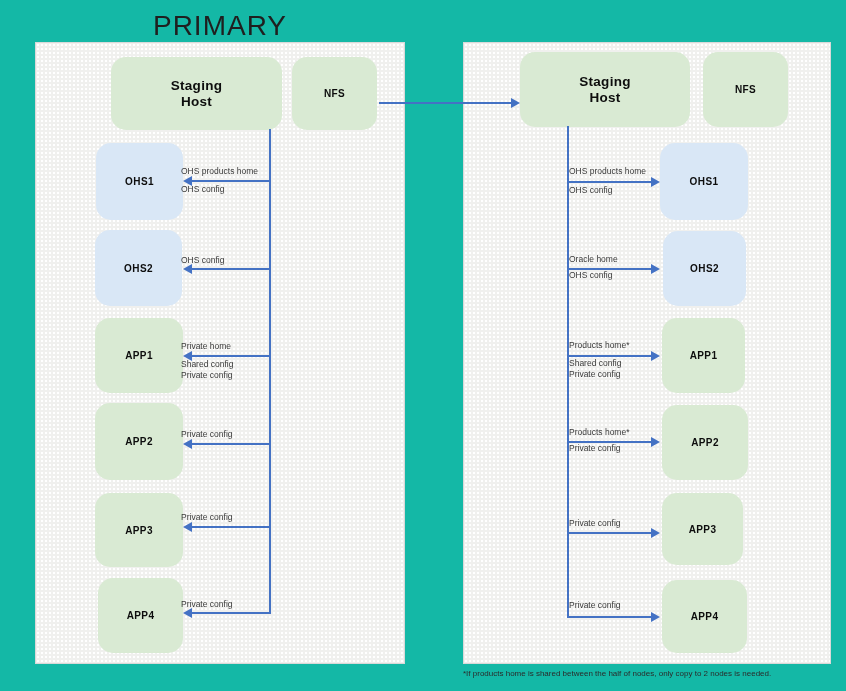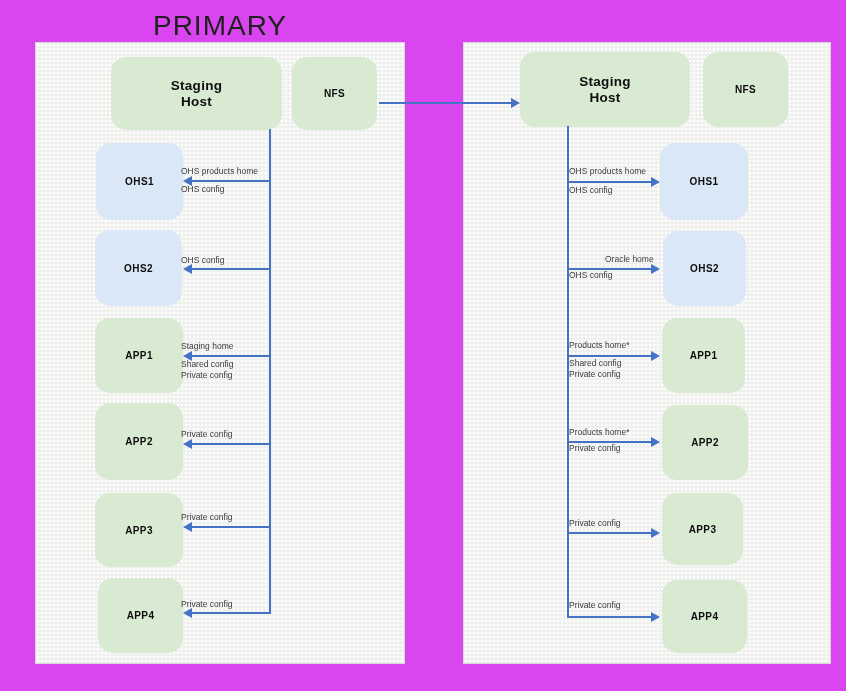--- a/index.html
+++ b/index.html
@@ -4,21 +4,21 @@
 <style>
   :root{
     --arrow:#4472c4;
     --green:#d9ead3;
     --blue:#d9e7f6;
     --panel-bg:#f0f0ee;
     --panel-border:#d9d9d9;
   }
   html,body{margin:0;padding:0;background:#ffffff;}
   .canvas{
-    position:relative;width:846px;height:691px;background:#d946ef;
+    position:relative;width:846px;height:691px;background:#14b8a6;
     font-family:"Liberation Sans",sans-serif;overflow:hidden;
   }
   .title{
     position:absolute;top:8px;height:36px;line-height:36px;
     font-size:28px;font-weight:400;letter-spacing:1px;color:#1f1f1f;text-align:center;
   }
   .panel{
     position:absolute;top:42px;height:622px;
     background-color:var(--panel-bg);
     background-image:radial-gradient(#ffffff 0.9px, transparent 0.9px);
@@ -108,21 +108,21 @@
 
   <div class="arrow-left" style="left:183px;top:522px;"></div>
   <div class="hline" style="left:190px;top:526px;width:80px;"></div>
 
   <div class="arrow-left" style="left:183px;top:608px;"></div>
   <div class="hline" style="left:190px;top:612px;width:80px;"></div>
 
   <div class="edge-label" style="left:181px;top:166px;">OHS products home</div>
   <div class="edge-label" style="left:181px;top:184px;">OHS config</div>
   <div class="edge-label" style="left:181px;top:255px;">OHS config</div>
-  <div class="edge-label" style="left:181px;top:341px;">Staging home</div>
+  <div class="edge-label" style="left:181px;top:341px;">Private home</div>
   <div class="edge-label" style="left:181px;top:359px;">Shared  config</div>
   <div class="edge-label" style="left:181px;top:370px;">Private config</div>
   <div class="edge-label" style="left:181px;top:429px;">Private config</div>
   <div class="edge-label" style="left:181px;top:512px;">Private config</div>
   <div class="edge-label" style="left:181px;top:599px;">Private config</div>
 
   <div class="hline" style="left:379px;top:102px;width:134px;"></div>
   <div class="arrow-right" style="left:511px;top:98px;"></div>
 
   <div class="box green" style="left:520px;top:52px;width:170px;height:75px;">
@@ -166,24 +166,25 @@
   <div class="arrow-right" style="left:651px;top:437px;"></div>
 
   <div class="hline" style="left:568px;top:532px;width:84px;"></div>
   <div class="arrow-right" style="left:651px;top:528px;"></div>
 
   <div class="hline" style="left:568px;top:616px;width:84px;"></div>
   <div class="arrow-right" style="left:651px;top:612px;"></div>
 
   <div class="edge-label" style="left:569px;top:166px;">OHS products home</div>
   <div class="edge-label" style="left:569px;top:185px;">OHS config</div>
-  <div class="edge-label" style="left:569px;top:254px;padding-left:36px;">Oracle home</div>
+  <div class="edge-label" style="left:569px;top:254px;">Oracle home</div>
   <div class="edge-label" style="left:569px;top:270px;">OHS config</div>
   <div class="edge-label" style="left:569px;top:340px;">Products home*</div>
   <div class="edge-label" style="left:569px;top:358px;">Shared  config</div>
   <div class="edge-label" style="left:569px;top:369px;">Private config</div>
   <div class="edge-label" style="left:569px;top:427px;">Products home*</div>
   <div class="edge-label" style="left:569px;top:443px;">Private config</div>
   <div class="edge-label" style="left:569px;top:518px;">Private config</div>
   <div class="edge-label" style="left:569px;top:600px;">Private config</div>
 
+  <div class="footnote">*If products home is shared between  the half of nodes, only copy to 2 nodes is needed.</div>
 
 </div>
 
 </body></html>

